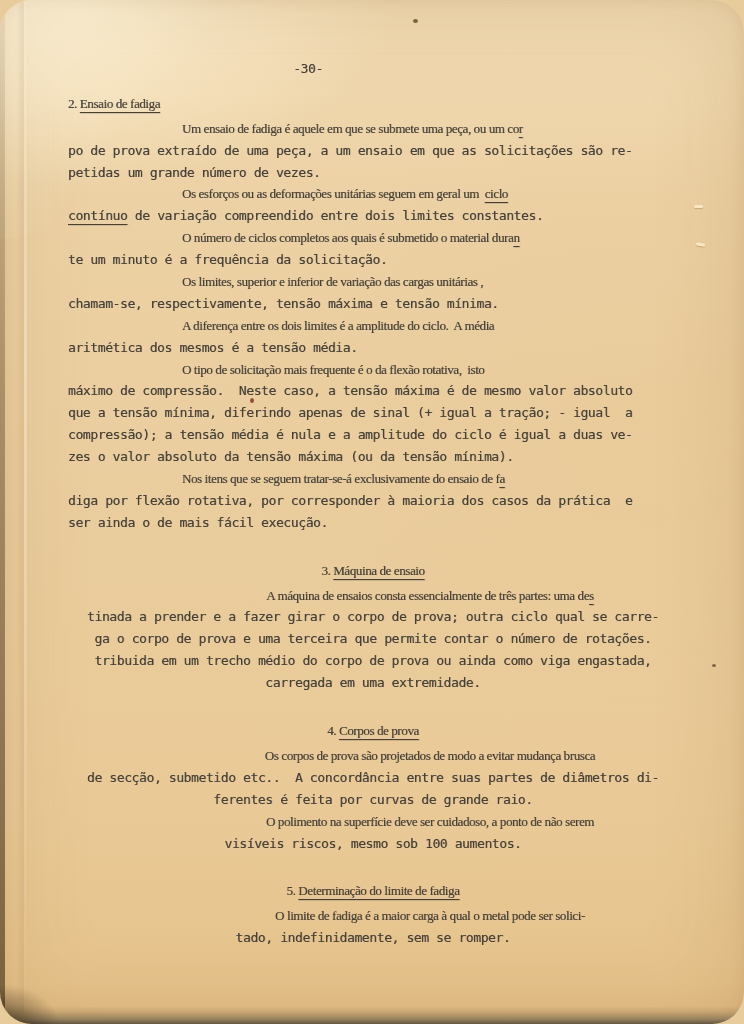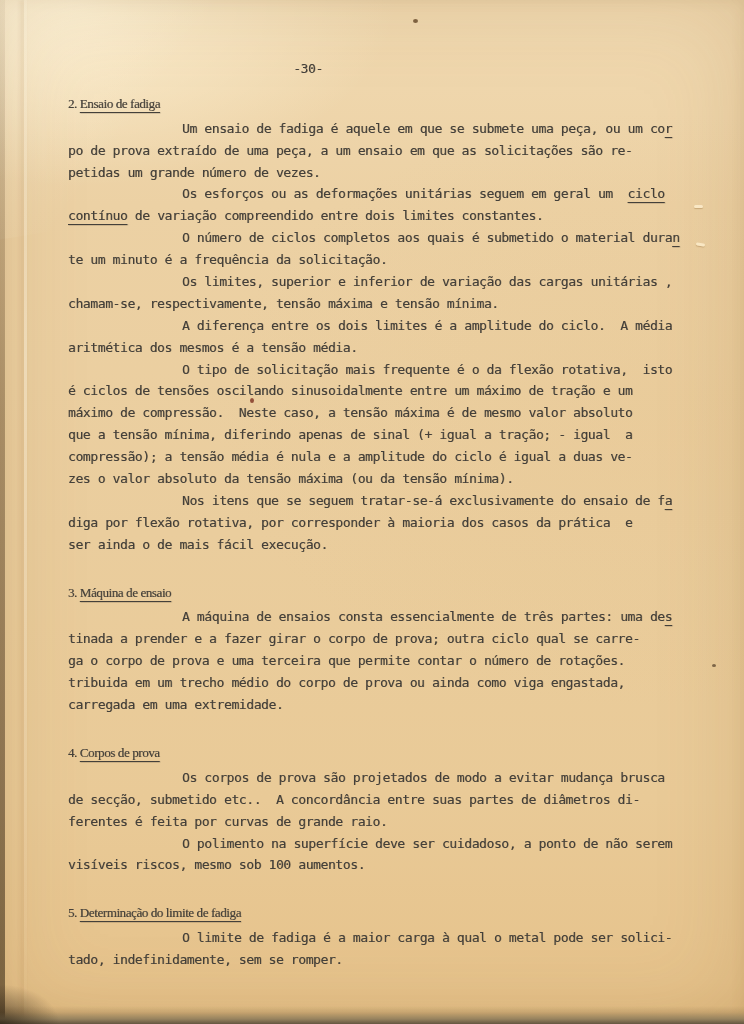--- a/index.html
+++ b/index.html
@@ -5,31 +5,32 @@
 <style>
   html,body{margin:0;padding:0;background:#e9cc9c;}
   .page{
     position:relative;width:744px;height:1024px;overflow:hidden;
     font-family:"DejaVu Sans Mono","Liberation Mono",monospace;
     background:
       radial-gradient(ellipse 520px 300px at 10% 0%, rgba(255,244,216,0.80), rgba(255,244,216,0) 62%),
       radial-gradient(ellipse 680px 460px at 88% 40%, rgba(228,192,136,0.22), rgba(228,192,136,0) 65%),
       linear-gradient(180deg,#f1dab2 0%, #ecd1a4 20%, #eacd9d 52%, #e9ca97 78%, #e6c38c 96%, #e2bd84 100%);
     box-shadow: inset 0 0 90px rgba(140,95,40,0.18), inset 0 0 14px rgba(140,95,40,0.12);
+    border-radius: 32px;
   }
   .ink{color:#44403a;}
   .line{height:21.9px;line-height:21.9px;white-space:pre;letter-spacing:-0.4px;font-size:13px;
         text-shadow:0.5px 0.4px 0.5px rgba(66,58,46,0.45);}
-  .first-line{text-indent:114px;}
+  .first-line{text-indent:114px;font-family:Liberation Serif, serif;}
   .heading{margin-bottom:3px;font-family:Liberation Serif, serif;}
   u{text-decoration-thickness:1.3px;text-underline-offset:3.5px;}
   .content{position:absolute;left:68px;top:58px;width:610px;}
   .page-number{width:480px;text-align:center;margin-bottom:13px;}
   .paragraph{margin:0;}
-  .section + .section{margin-top:26px;}
+  .section + .section{margin-top:26px;text-align:center;}
   .section:last-child{}
   
   .left-fold{position:absolute;left:24px;top:0;bottom:0;width:3px;pointer-events:none;
     background:linear-gradient(180deg, rgba(255,252,240,0.10), rgba(255,252,240,0.34) 35%, rgba(255,252,240,0.16) 72%, rgba(255,252,240,0));
     box-shadow:-3px 0 4px rgba(140,95,40,0.16);}
   .left-dark{position:absolute;left:0;top:0;bottom:0;width:5px;pointer-events:none;
     background:linear-gradient(180deg, rgba(80,55,25,0.05), rgba(70,48,22,0.35) 40%, rgba(48,34,16,0.55) 95%);}
   .bottom-edge{position:absolute;left:0;right:0;bottom:0;height:18px;pointer-events:none;
     background:linear-gradient(180deg, rgba(125,100,62,0) 0%, rgba(125,100,62,0.22) 35%, #97835f 72%, #645640 100%);}
   .bottom-left-corner{position:absolute;left:0;bottom:0;width:60px;height:40px;pointer-events:none;
@@ -75,21 +76,20 @@
           <div class="paragraph">
             <div class="line first-line">Os limites, superior e inferior de variação das cargas unitárias ,</div>
             <div class="line">chamam-se, respectivamente, tensão máxima e tensão mínima.</div>
           </div>
           <div class="paragraph">
             <div class="line first-line">A diferença entre os dois limites é a amplitude do ciclo.  A média</div>
             <div class="line">aritmética dos mesmos é a tensão média.</div>
           </div>
           <div class="paragraph">
             <div class="line first-line">O tipo de solicitação mais frequente é o da flexão rotativa,  isto</div>
-            <div class="line">é ciclos de tensões oscilando sinusoidalmente entre um máximo de tração e um</div>
             <div class="line">máximo de compressão.  Neste caso, a tensão máxima é de mesmo valor absoluto</div>
             <div class="line">que a tensão mínima, diferindo apenas de sinal (+ igual a tração; - igual  a</div>
             <div class="line">compressão); a tensão média é nula e a amplitude do ciclo é igual a duas ve-</div>
             <div class="line">zes o valor absoluto da tensão máxima (ou da tensão mínima).</div>
           </div>
           <div class="paragraph">
             <div class="line first-line">Nos itens que se seguem tratar-se-á exclusivamente do ensaio de f<u>a</u></div>
             <div class="line">diga por flexão rotativa, por corresponder à maioria dos casos da prática  e</div>
             <div class="line">ser ainda o de mais fácil execução.</div>
           </div>

